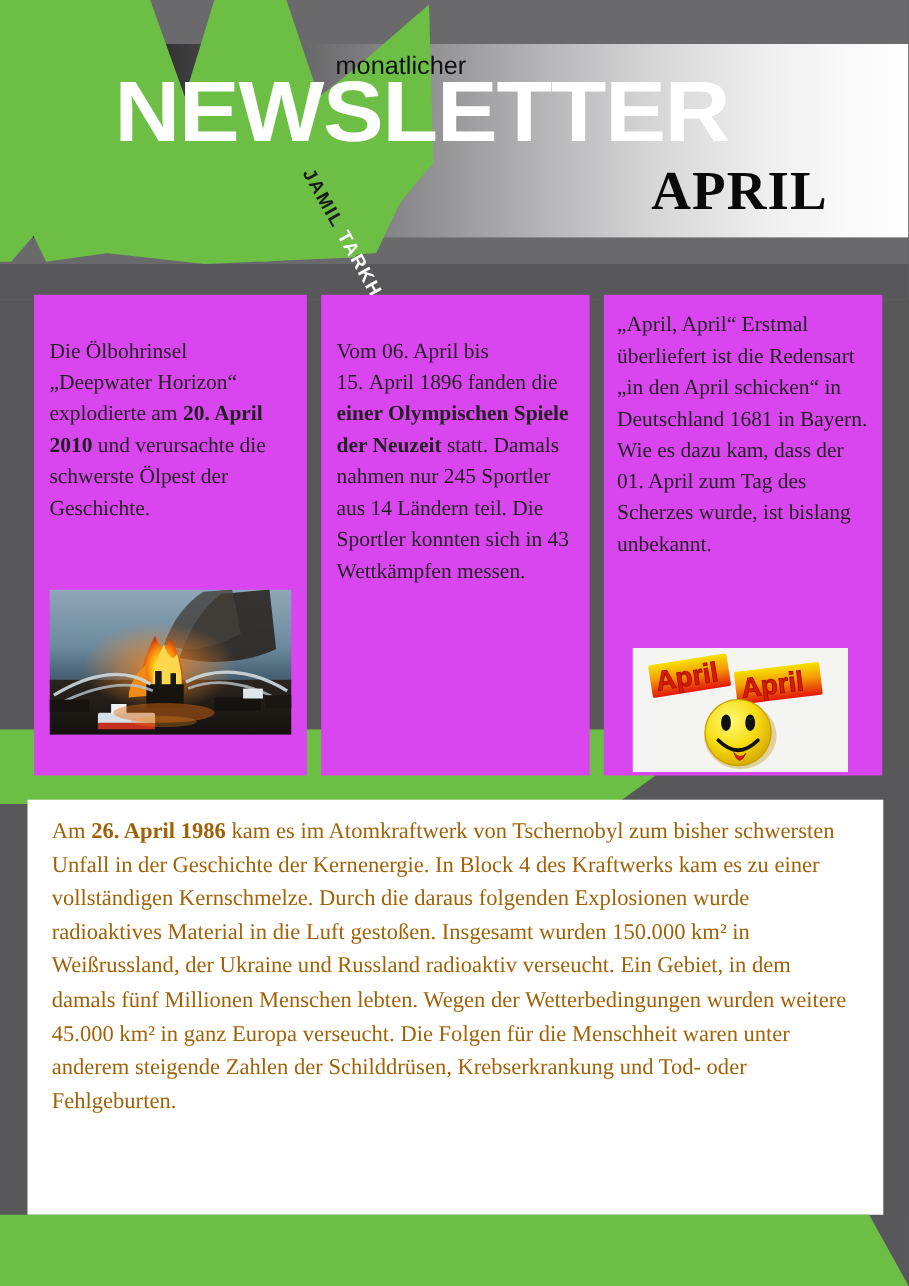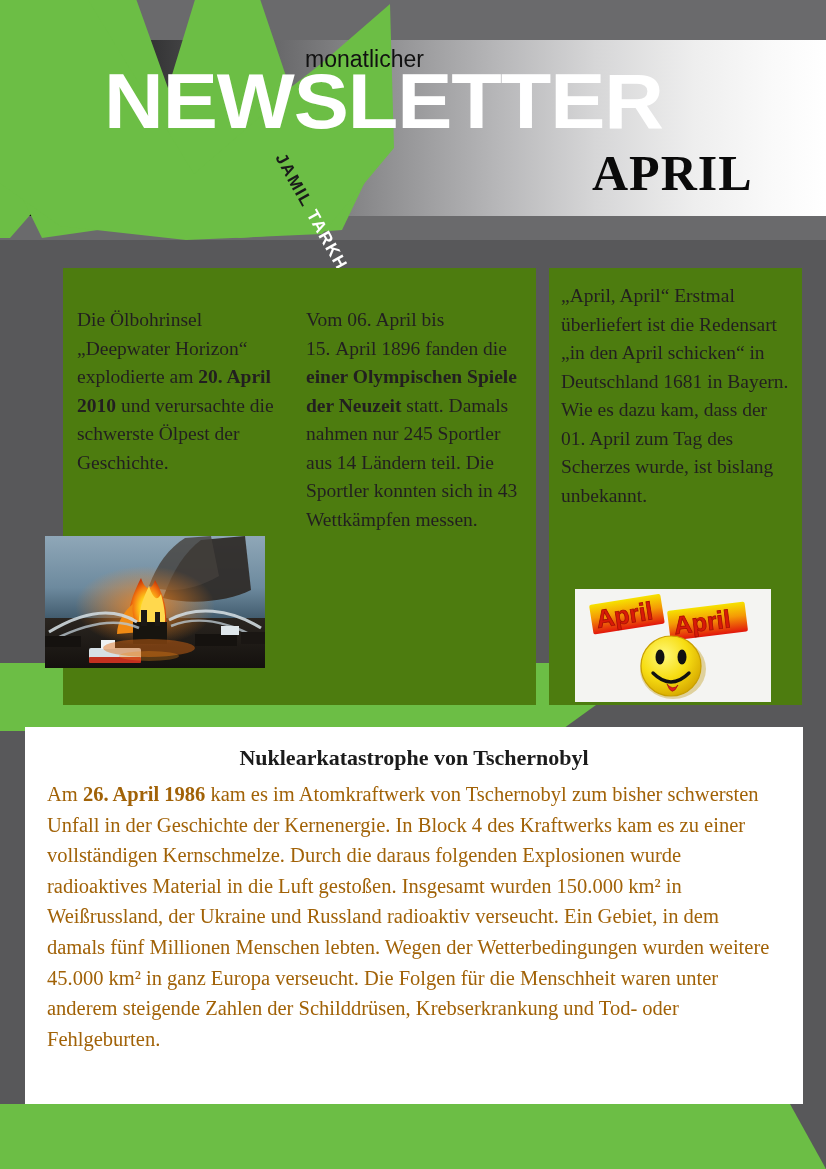--- a/index.html
+++ b/index.html
@@ -45,22 +45,22 @@
     font-family:"Liberation Sans", sans-serif;
     font-weight:bold;font-size:17px;letter-spacing:1.5px;white-space:nowrap;
   }
   .byline .b1{color:#1a1a1a;}
   .byline .b2{color:#ffffff;}
 
   
   .greenband{position:absolute;left:0;top:663px;width:826px;height:68px;}
 
   
-  .card{position:absolute;background:#4d7c0f;box-sizing:border-box;}
-  .col1{left:31px;top:268px;width:248px;height:437px;padding:38px 14px 0 14px;margin-left:32px;}
+  .card{position:absolute;background:#d946ef;box-sizing:border-box;}
+  .col1{left:31px;top:268px;width:248px;height:437px;padding:38px 14px 0 14px;}
   .col2{left:292px;top:268px;width:244px;height:437px;padding:38px 8px 0 14px;}
   .col3{left:549px;top:268px;width:253px;height:437px;padding:14px 10px 0 12px;}
 
   .ctext{
     font-family:"Liberation Serif", serif;
     font-size:19.5px;line-height:28.5px;color:#221f20;
   }
   .ctext b{font-weight:bold;}
 
   .photo{position:absolute;display:block;}
@@ -223,21 +223,20 @@
       <ellipse cx="98" cy="80" rx="33" ry="30" fill="#b88f00" opacity="0.35"></ellipse>
       <circle cx="96" cy="77" r="30" fill="url(#smiley)" stroke="#c9a000" stroke-width="1.2"></circle>
       <ellipse cx="85" cy="68" rx="4.5" ry="7.5" fill="#111"></ellipse>
       <ellipse cx="107" cy="68" rx="4.5" ry="7.5" fill="#111"></ellipse>
       <path d="M78 84 Q96 102 114 84" stroke="#111" stroke-width="3.4" fill="none" stroke-linecap="round"></path>
       <path d="M92 95 q5 14 11 1 q-5 6 -11 -1 Z" fill="#e02020" stroke="#a01010" stroke-width="0.7"></path>
     </svg>
   </div>
 
   <div class="article">
-    <div class="art-title">Nuklearkatastrophe von Tschernobyl</div>
     <div class="art-body">
       Am <b>26. April 1986</b> kam es im Atomkraftwerk von Tschernobyl zum bisher schwersten Unfall in der Geschichte der Kernenergie. In Block&nbsp;4 des Kraftwerks kam es zu einer vollständigen Kernschmelze. Durch die daraus folgenden Explosionen wurde radioaktives Material in die Luft gestoßen. Insgesamt wurden 150.000&nbsp;km² in Weißrussland, der Ukraine und Russland radioaktiv verseucht. Ein Gebiet, in dem damals fünf Millionen Menschen lebten. Wegen der Wetterbedingungen wurden weitere 45.000&nbsp;km² in ganz Europa verseucht. Die Folgen für die Menschheit waren unter anderem steigende Zahlen der Schilddrüsen, Krebserkrankung und Tod- oder Fehlgeburten.
     </div>
   </div>
 
   <div class="bottomgreen">
     <svg width="826" height="65" viewBox="0 0 826 65">
       <polygon points="0,0 826,0 826,65 0,65" fill="#58585a"></polygon>
       <polygon points="0,0 790,0 826,65 0,65" fill="#6cbe45"></polygon>
     </svg>

